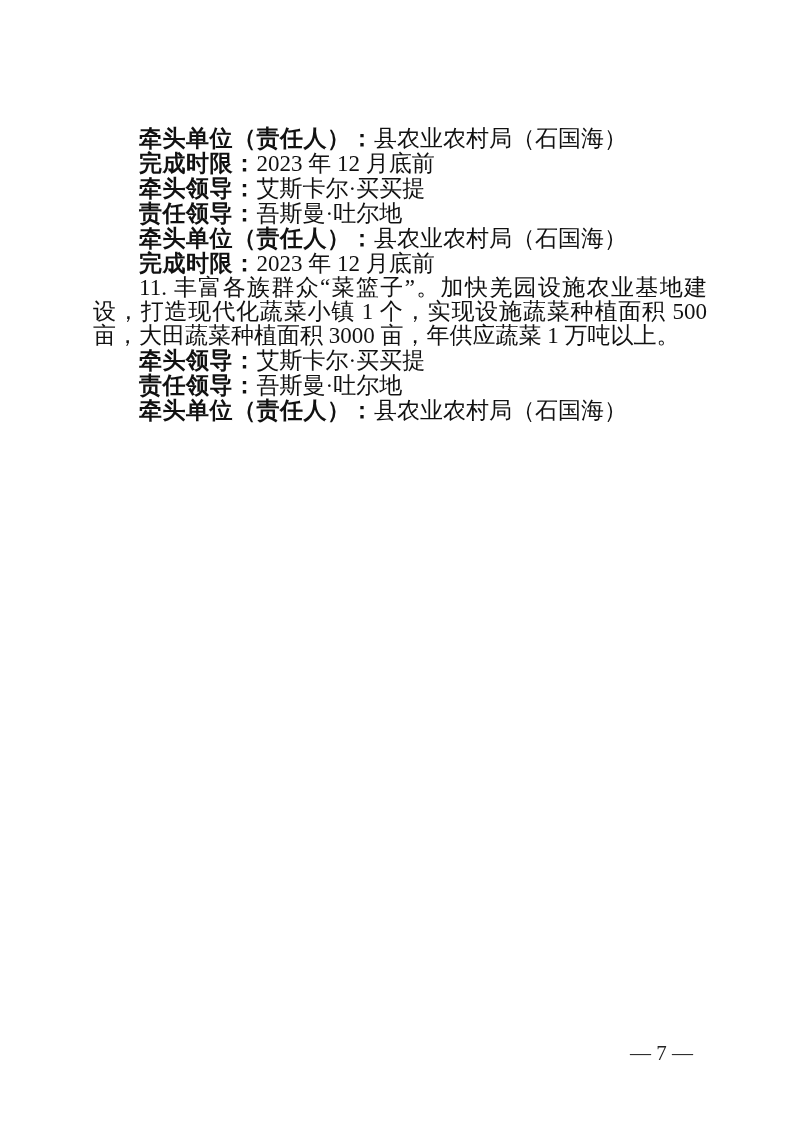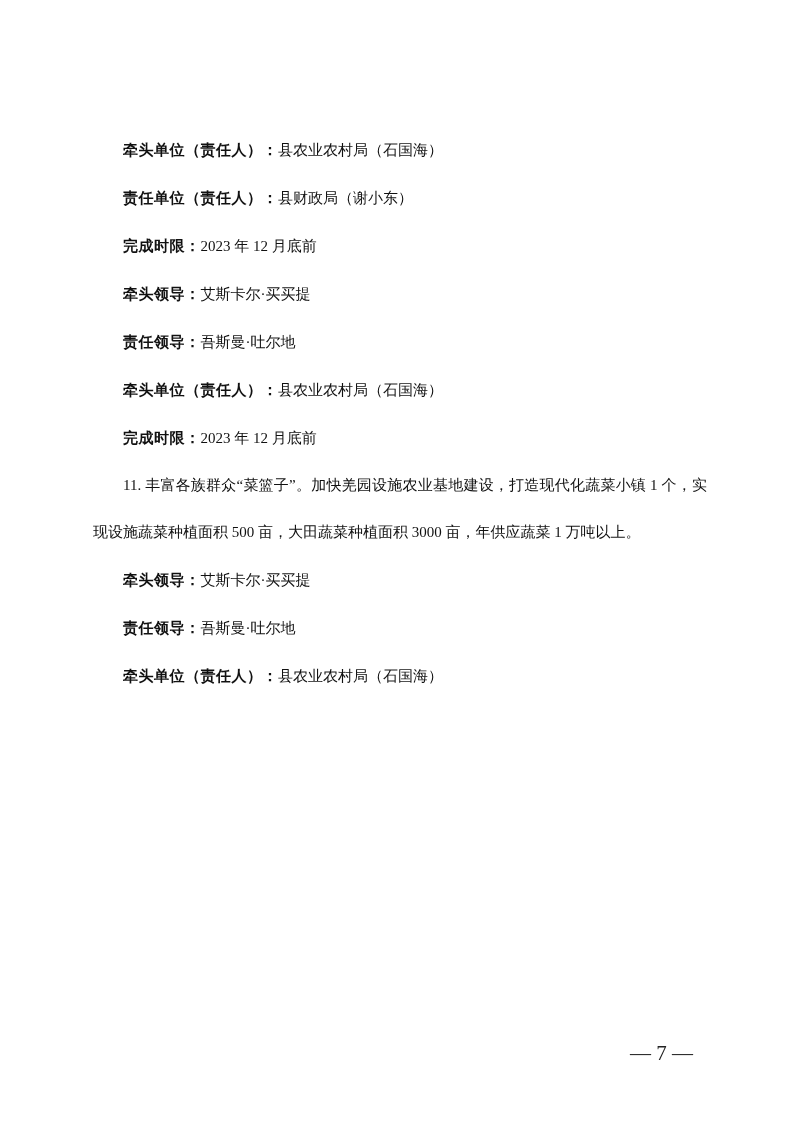--- a/index.html
+++ b/index.html
@@ -15,22 +15,22 @@
     position: absolute;
     left: 0; top: 0;
     width: 793px; height: 1122px;
     background: #ffffff;
   }
   .content {
     position: absolute;
     left: 93px;
     top: 126px;
     width: 614px;
-    font-size: 15px;
-    line-height: 47px;
+    font-size: 23px;
+    line-height: 24px;
     text-align: justify;
   }
   .content p {
     margin: 0;
     text-indent: 2em;
   }
   .content p .label {
     font-family: "Liberation Sans", "DejaVu Sans", sans-serif;
     font-weight: 700;
     letter-spacing: 0.5px;
@@ -47,21 +47,20 @@
     color: #222222;
     font-family: "Liberation Serif", "DejaVu Serif", serif;
   }
 </style>
 </head>
 <body>
 
 <div class="page">
   <div class="content" id="doc-content">
       <p><span class="label">牵头单位（责任人）：</span><span class="value">县农业农村局（石国海）</span></p>
-      <p><span class="label">责任单位（责任人）：</span><span class="value">县财政局（谢小东）</span></p>
       <p><span class="label">完成时限：</span><span class="value">2023 年 12 月底前</span></p>
       <p><span class="label">牵头领导：</span><span class="value">艾斯卡尔·买买提</span></p>
       <p><span class="label">责任领导：</span><span class="value">吾斯曼·吐尔地</span></p>
       <p><span class="label">牵头单位（责任人）：</span><span class="value">县农业农村局（石国海）</span></p>
       <p><span class="label">完成时限：</span><span class="value">2023 年 12 月底前</span></p>
       <p>11. 丰富各族群众“菜篮子”。加快羌园设施农业基地建设，打造现代化蔬菜小镇 1 个，实现设施蔬菜种植面积 500 亩，大田蔬菜种植面积 3000 亩，年供应蔬菜 1 万吨以上。</p>
       <p><span class="label">牵头领导：</span><span class="value">艾斯卡尔·买买提</span></p>
       <p><span class="label">责任领导：</span><span class="value">吾斯曼·吐尔地</span></p>
       <p><span class="label">牵头单位（责任人）：</span><span class="value">县农业农村局（石国海）</span></p>
     </div>

